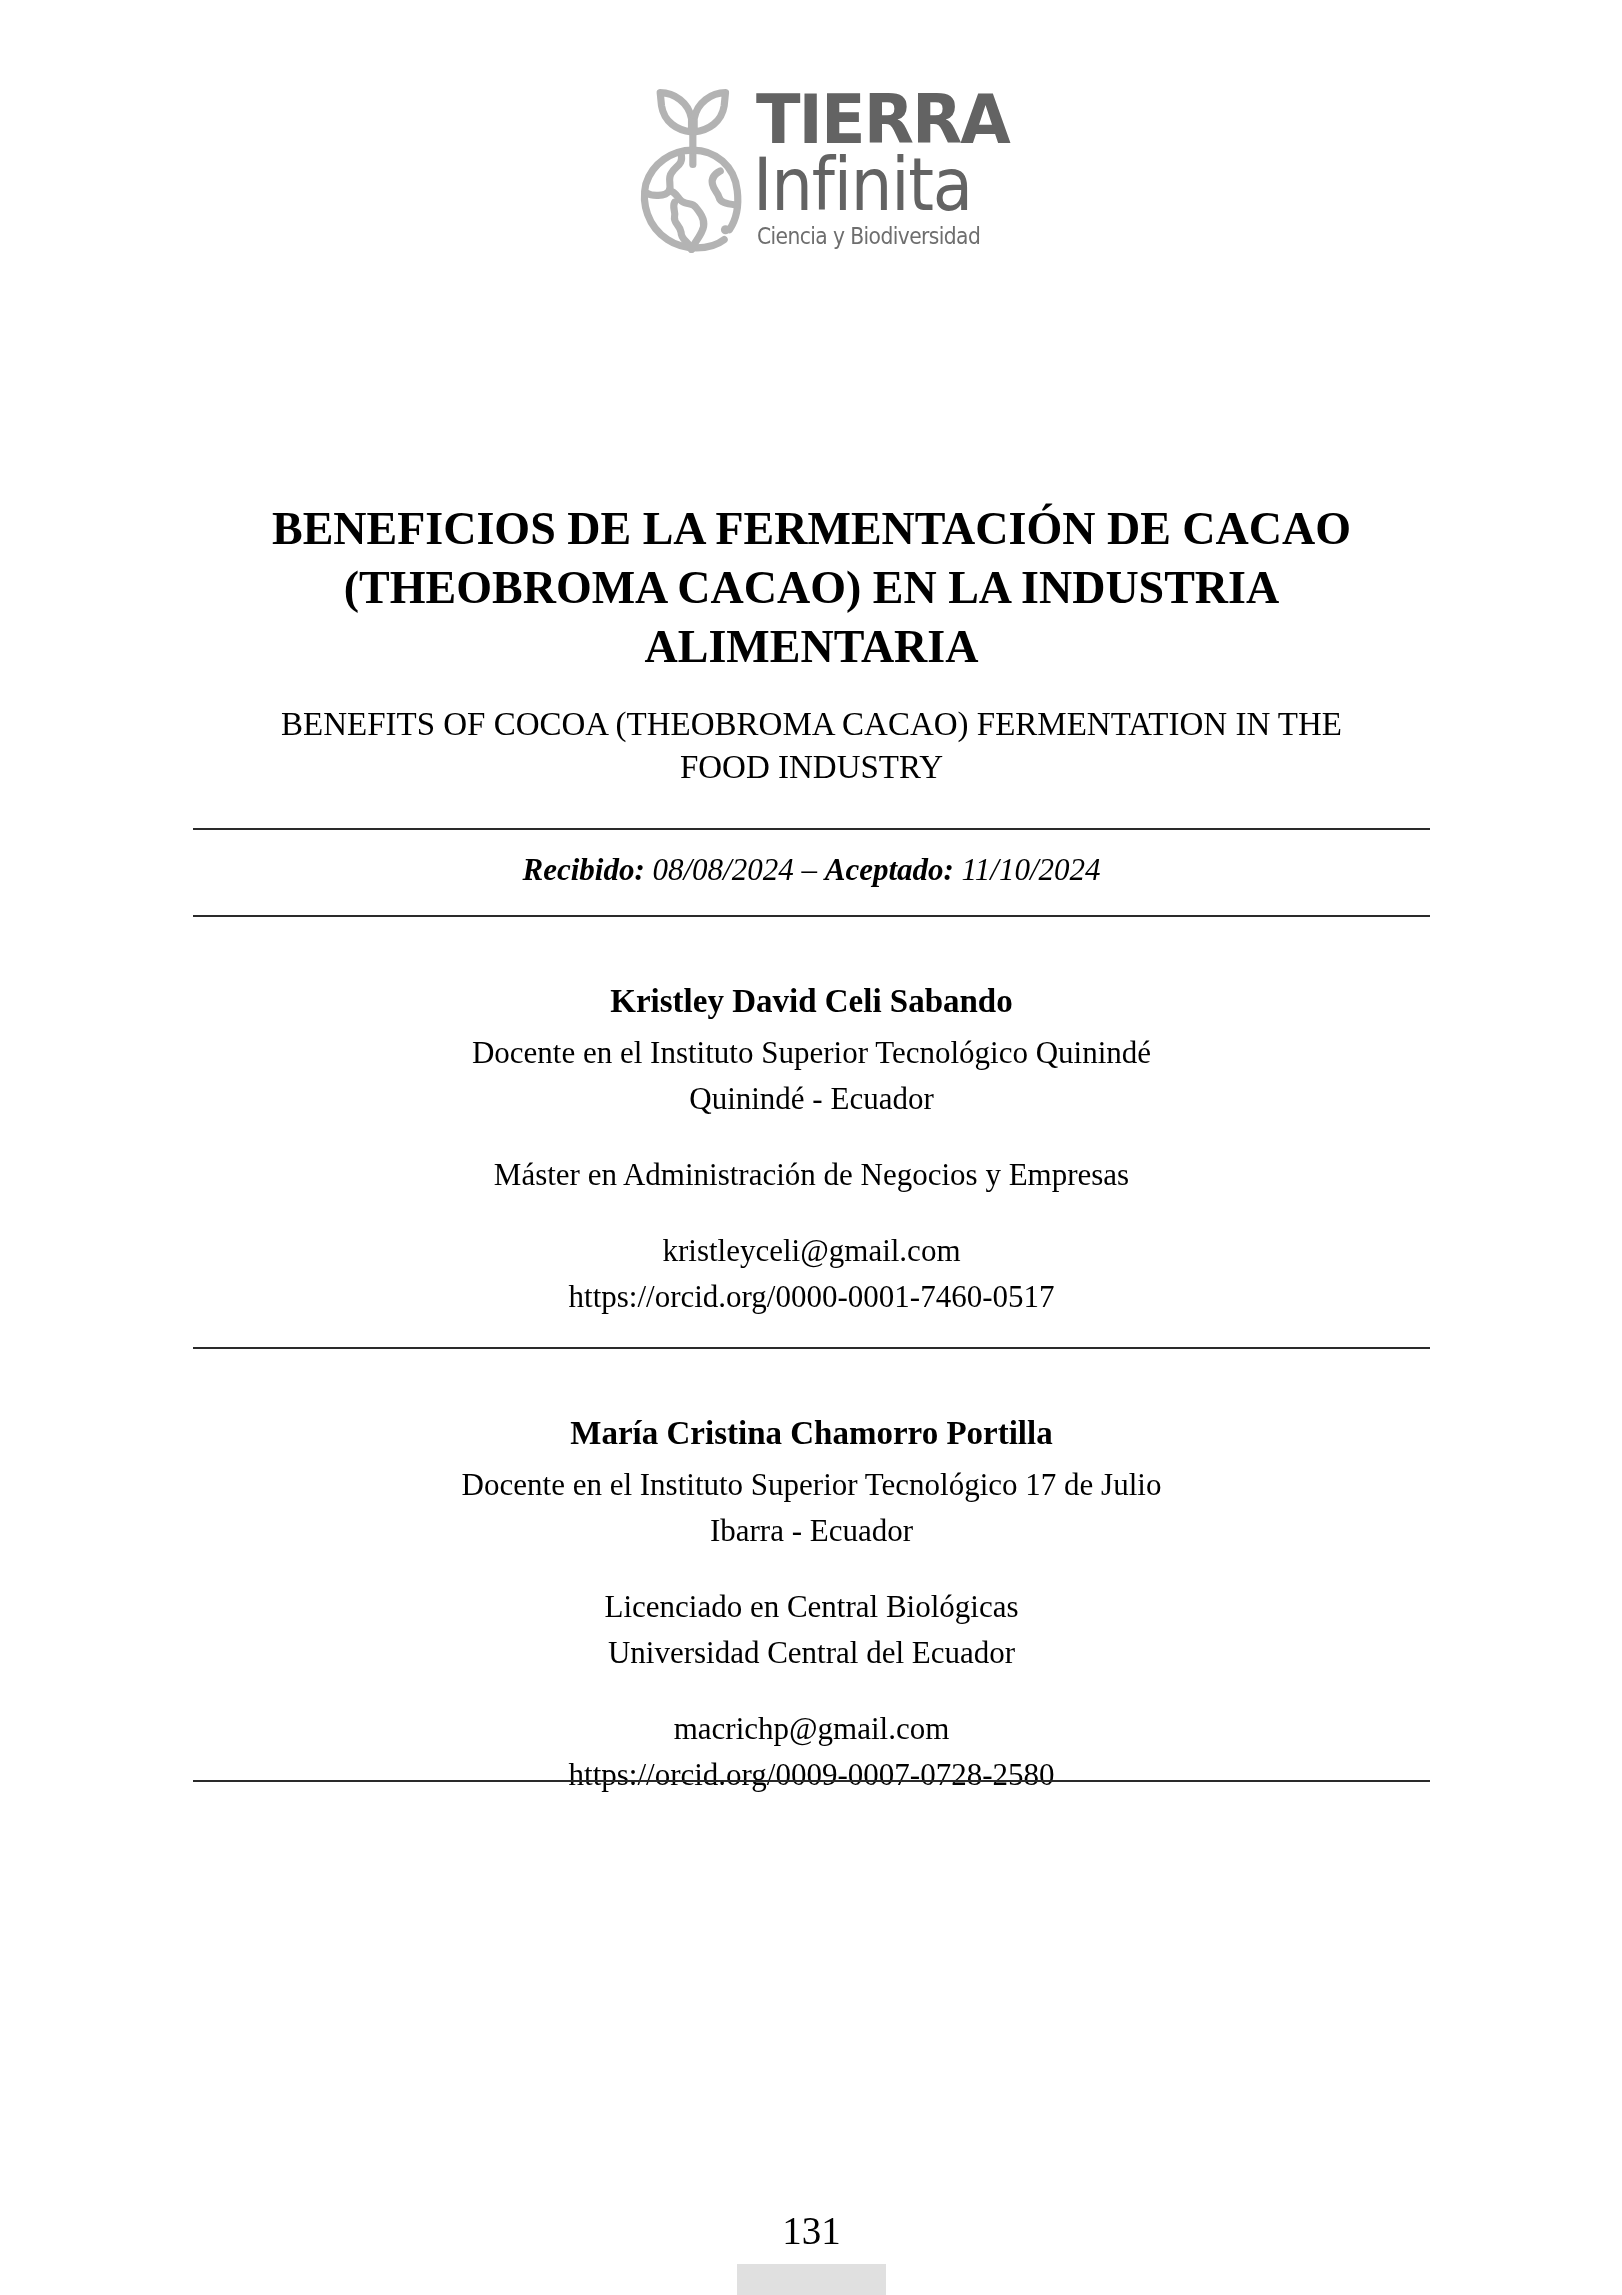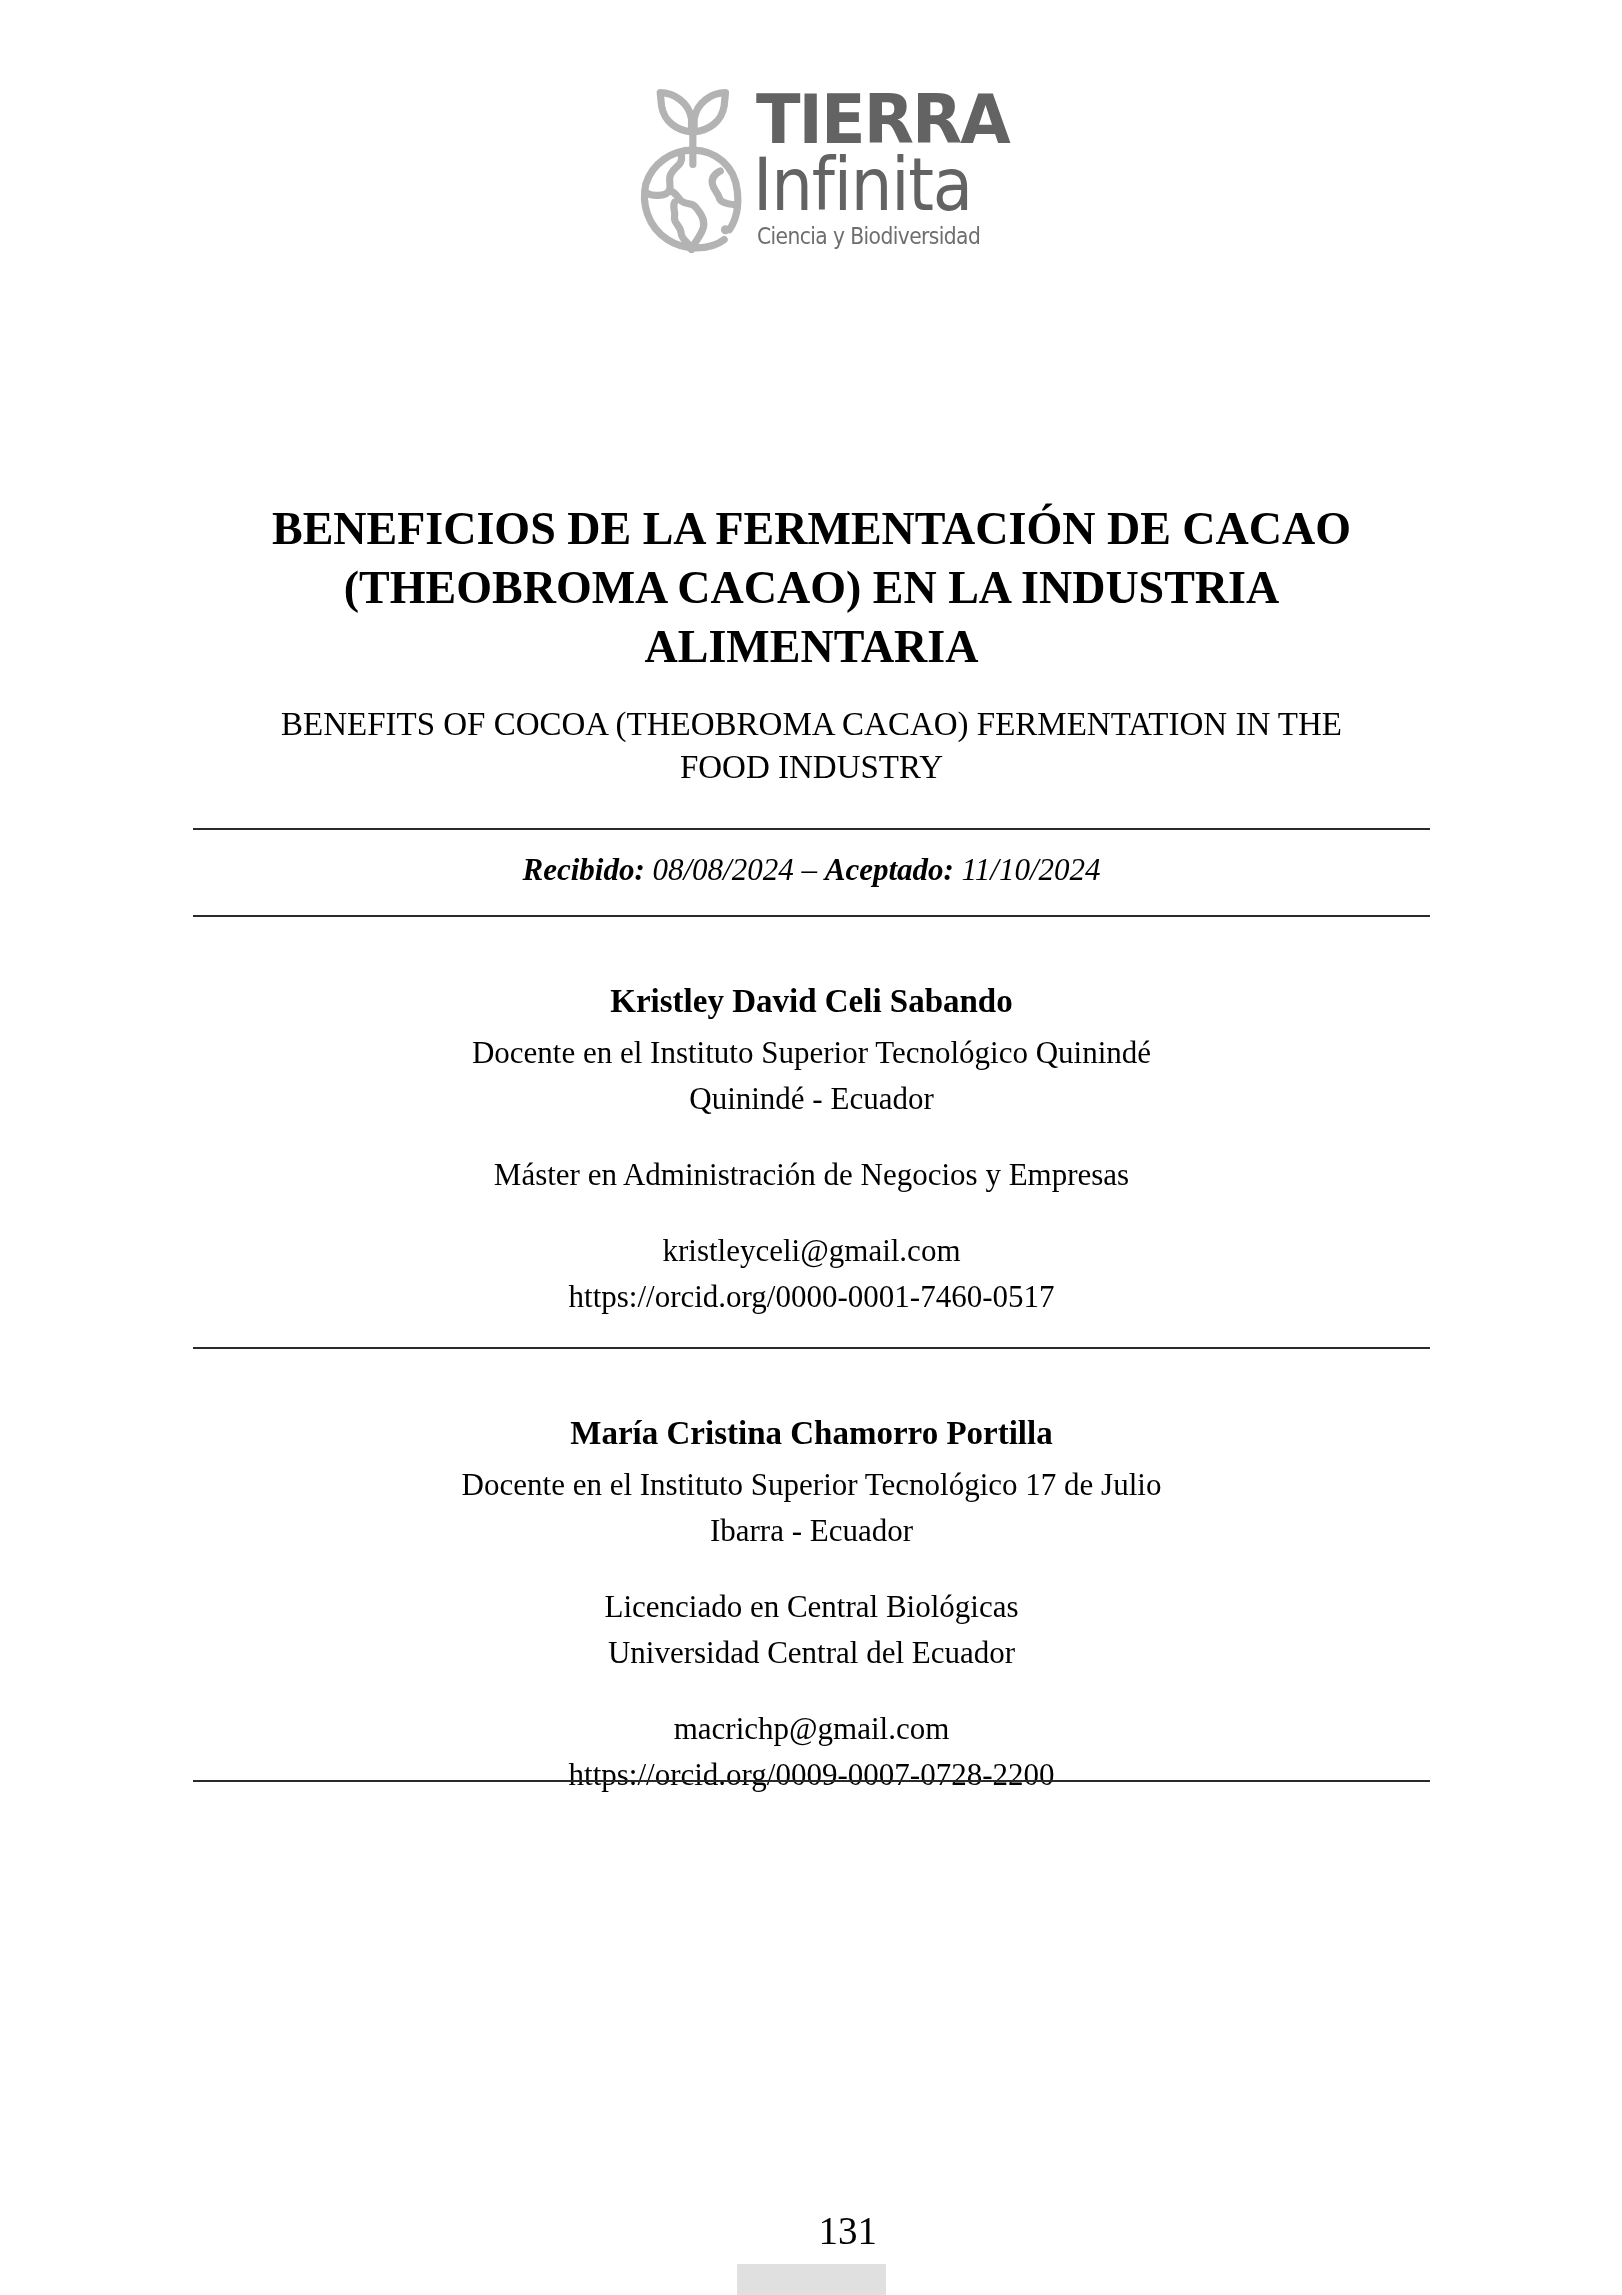--- a/index.html
+++ b/index.html
@@ -111,21 +111,21 @@
       margin-bottom: 3.9px;
       margin-top: 48px;
     }
     .author .gap { height: 30px; }
 
     .page-number {
       position: absolute;
       left: 746px;
       width: 131px;
       top: 2208px;
-      text-align: right;
+      text-align: center;
       font-size: 39px;
       line-height: 46px;
     }
     .page-tab {
       position: absolute;
       left: 737px;
       top: 2264px;
       width: 149px;
       height: 31px;
       background: #e0e0e0;
@@ -196,20 +196,20 @@
 
 <div class="author" style="top:1360px;">
   <div class="name">María Cristina Chamorro Portilla</div>
   <div>Docente en el Instituto Superior Tecnológico 17 de Julio</div>
   <div>Ibarra - Ecuador</div>
   <div class="gap"></div>
   <div>Licenciado en Central Biológicas</div>
   <div>Universidad Central del Ecuador</div>
   <div class="gap"></div>
   <div>macrichp@gmail.com</div>
-  <div>https://orcid.org/0009-0007-0728-2200</div>
+  <div>https://orcid.org/0009-0007-0728-2580</div>
 </div>
 
 <div class="rule" style="top:1780px;"></div>
 
 <div class="page-number">131</div>
 <div class="page-tab"></div>
 
 
 </body></html>

